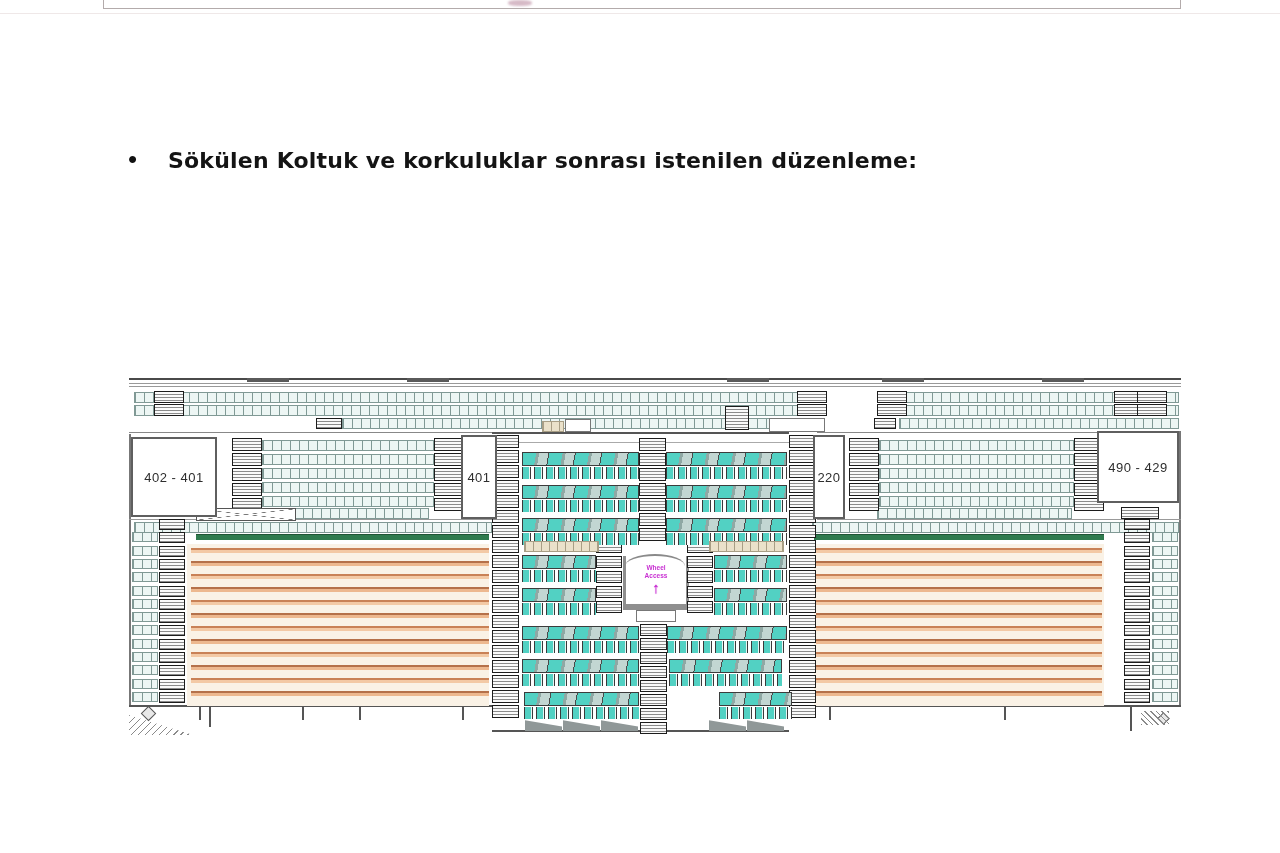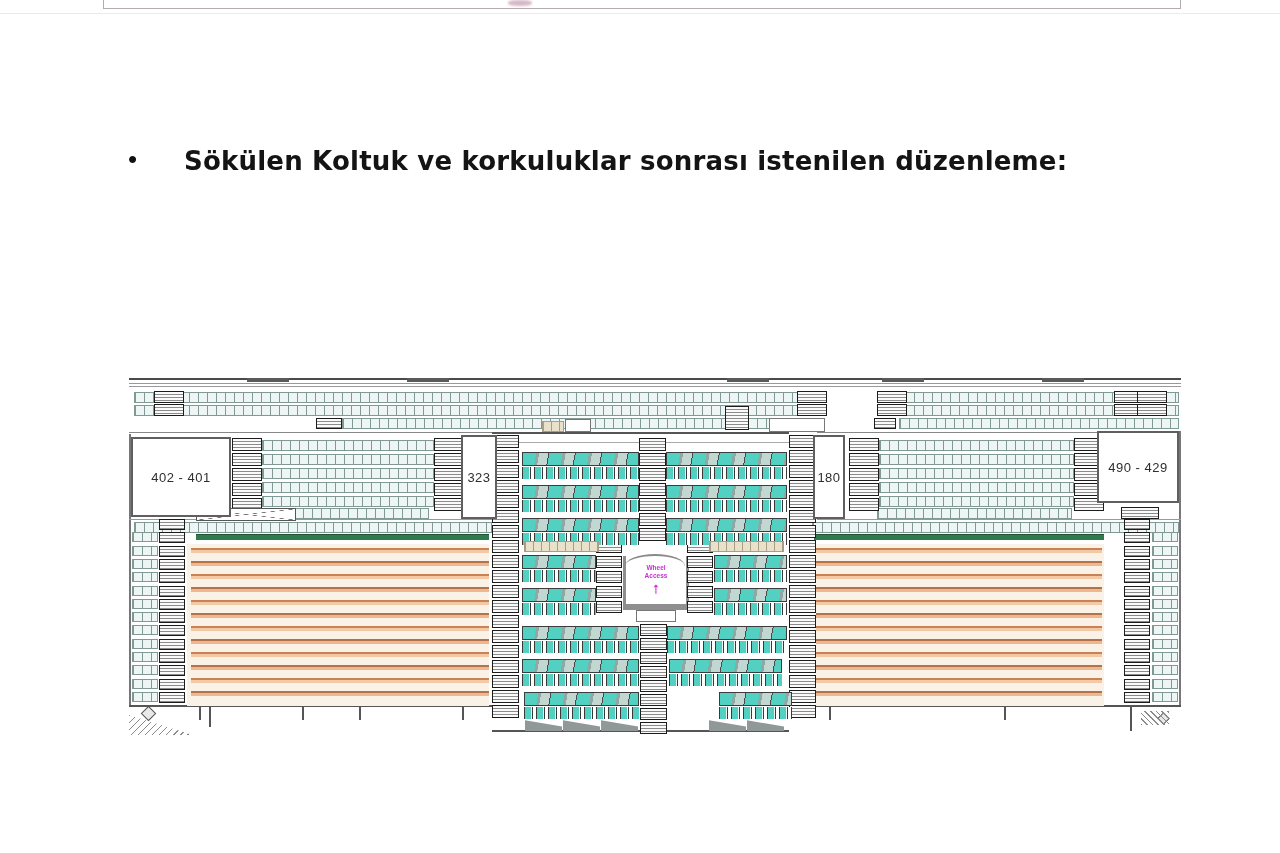--- a/index.html
+++ b/index.html
@@ -10,22 +10,22 @@
   .abs{position:absolute;box-sizing:border-box;}
   
   #top-strip{left:103px;top:-2px;width:1078px;height:11px;background:#fff;
     border:1px solid #b3abab;border-top:none;}
   #top-smudge{left:508px;top:0;width:24px;height:6px;background:#c9a3b4;border-radius:40%;
     filter:blur(1px);opacity:.75;}
   #top-hairline{left:0;top:13px;width:1280px;height:1px;background:#efe8e8;}
   
   #heading{left:128px;top:146px;width:1000px;display:flex;align-items:flex-start;}
   #heading .bullet{font-size:26px;line-height:26px;color:#111;width:40px;}
-  #heading .txt{font-family:"DejaVu Sans",sans-serif;font-weight:700;font-size:26px;
-    letter-spacing:.2px;color:#141414;line-height:30px;margin-left:16px;}
+  #heading .txt{font-family:"DejaVu Sans",sans-serif;font-weight:700;font-size:22px;
+    letter-spacing:.2px;color:#141414;line-height:30px;}
   
   #diagram{left:129px;top:378px;width:1052px;height:360px;background:#fff;}
   .srow{background:repeating-linear-gradient(90deg,#809995 0 1px,#edf6f4 1px 9px);
     border:1px solid #809995;}
   .stair{border:1px solid #1c1c1c;
     background:repeating-linear-gradient(180deg,#fafafa 0 2px,#8b8b8b 2px 3px);}
   .beige{background:repeating-linear-gradient(90deg,#a89e85 0 1px,#eae1ca 1px 8px);
     border:1px solid #a89e85;}
   .tback{height:12px;border:1px solid #3c3c3c;
     background:repeating-linear-gradient(100deg,#52d1c3 0 13px,#8fa8a4 13px 16px,#c2d6d2 16px 25px,#4a4a4a 25px 26px);}
@@ -59,28 +59,28 @@
 <div class="abs" id="top-smudge"></div>
 <div class="abs" id="top-hairline"></div>
 
 <div class="abs" id="heading">
   <span class="bullet">•</span>
   <span class="txt">Sökülen Koltuk ve korkuluklar sonrası istenilen düzenleme:</span>
 </div>
 
 <div class="abs" id="diagram">
 
-  <div class="abs label-box" style="left:2px;top:59px;width:100px;height:80px;">
+  <div class="abs label-box" style="left:2px;top:59px;width:86px;height:80px;">
     <span>402 - 401</span>
   </div>
   <div class="abs label-box" style="left:332px;top:57px;width:36px;height:84px;">
-    <span>323</span>
+    <span>401</span>
   </div>
   <div class="abs label-box" style="left:684px;top:57px;width:32px;height:84px;">
-    <span>180</span>
+    <span>220</span>
   </div>
   <div class="abs label-box" style="left:968px;top:53px;width:82px;height:72px;">
     <span>490 - 429</span>
   </div>
 
   <div class="abs arc" style="left:496px;top:176px;width:60px;height:12px;"></div>
   <div class="abs" id="annotation">
     <div class="a-line">Wheel</div>
     <div class="a-line">Access</div>
     <div class="a-arrow">↑</div>

